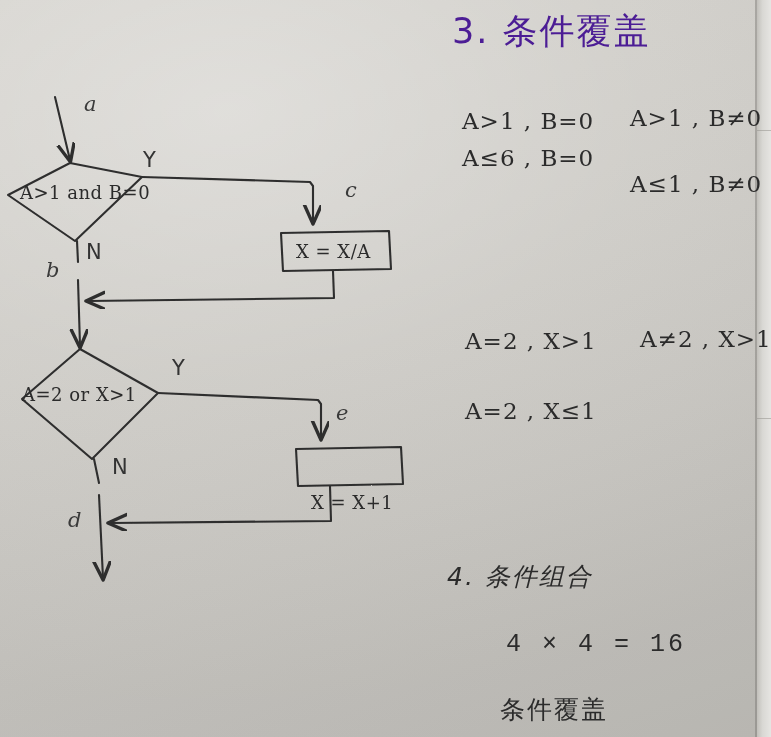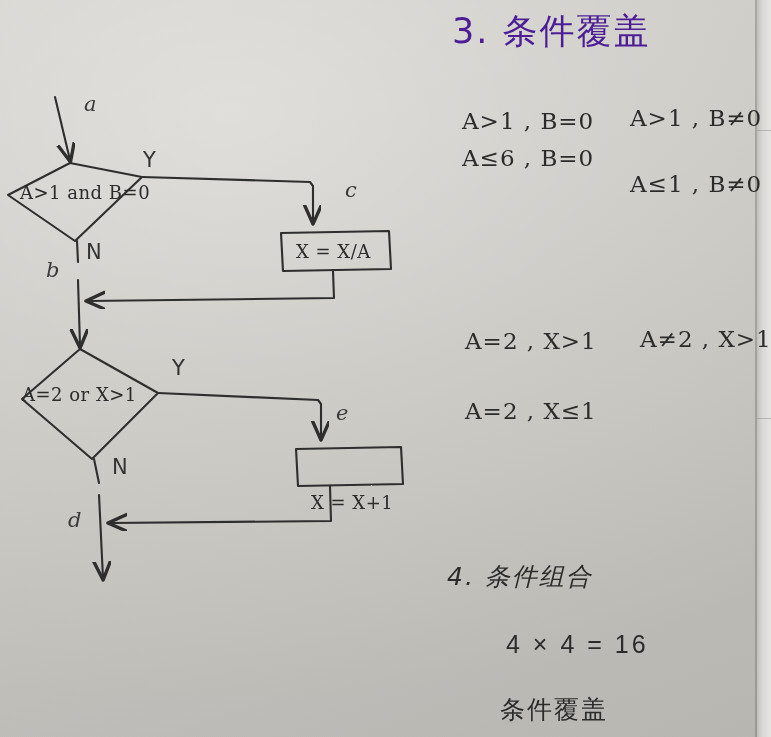--- a/index.html
+++ b/index.html
@@ -79,21 +79,21 @@
     color: #4c1d95;
     letter-spacing: 2px;
   }
   .cond {
     font-family: "DejaVu Serif", serif;
     font-size: 23px;
     color: #2b2b2b;
     letter-spacing: 1px;
   }
   .calc {
-    font-family: Liberation Sans, sans-serif;
+    font-family: Liberation Mono, monospace;
     font-size: 25px;
     color: #2b2b2b;
     letter-spacing: 3px;
   }
   .cjk-note {
     font-family: "DejaVu Sans", sans-serif;
     font-size: 25px;
     color: #2b2b2b;
     letter-spacing: 2px;
   }

